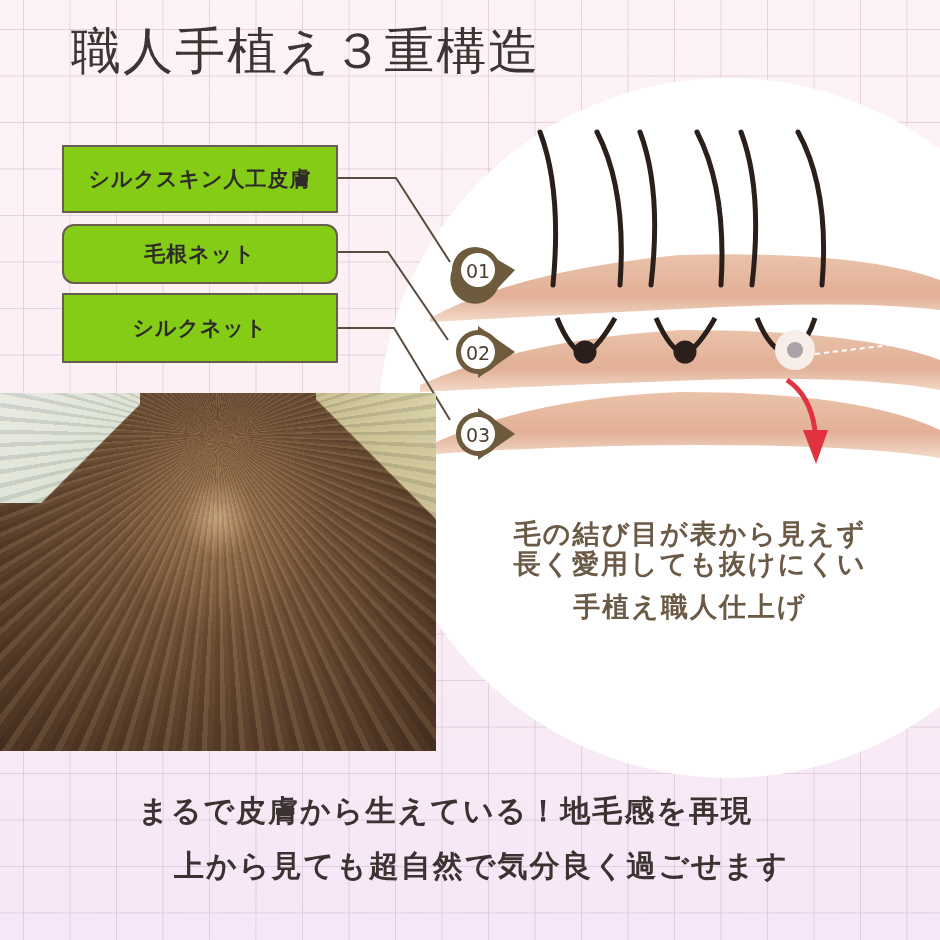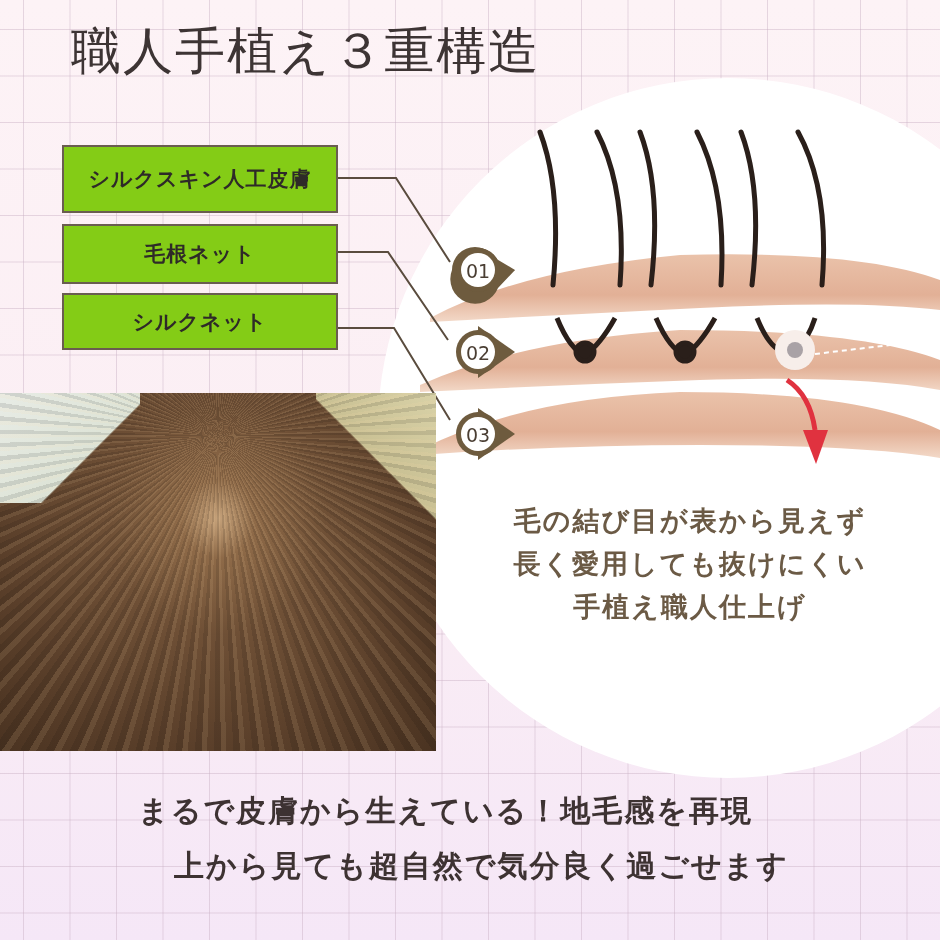--- a/index.html
+++ b/index.html
@@ -11,35 +11,35 @@
       linear-gradient(to bottom, rgba(200,175,195,0.45) 1px, transparent 1px) 0 29px/46.5px 46.5px,
       linear-gradient(to bottom,#fdf3f6 0%,#fbeef4 55%,#f5e7f7 100%);}
   .title{position:absolute;left:42px;top:18px;font-family:"DejaVu Serif","Liberation Serif",serif;
     font-size:50px;color:#3d3434;letter-spacing:2px;white-space:nowrap;margin-left:29px;}
   .bubble{position:absolute;left:378px;top:78px;width:700px;height:700px;border-radius:50%;
     background:#fff;}
   .labelbox{position:absolute;left:62px;width:276px;background:#84cc16;border:2px solid #6a5d50;
     box-sizing:border-box;display:flex;align-items:center;justify-content:center;
     font-size:21px;color:#2e2a28;font-weight:bold;letter-spacing:1px;}
   .lb1{top:145px;height:68px;}
-  .lb2{top:224px;height:60px;}
-  .lb3{top:293px;height:57px;}
+  .lb2{top:224px;height:60px;border-radius:12px;}
+  .lb3{top:293px;height:70px;}
   svg.diagram{position:absolute;left:0;top:0;}
   .photo{position:absolute;left:0;top:393px;width:436px;height:358px;overflow:hidden;
     background:
       radial-gradient(ellipse at 50% 35%, #c6a27a 0%, #8e6a48 12%, #6f5036 35%, #5a3f2a 70%, #4a3321 100%);}
   .photo .bgcorner{position:absolute;left:0;top:0;width:140px;height:110px;
     background:linear-gradient(135deg,#e8ece6 0%,#dde3d6 60%,transparent 61%);}
   .photo .bgcorner2{position:absolute;right:0;top:0;width:120px;height:130px;
     background:linear-gradient(225deg,#d9d2a8 0%,#c9c093 50%,transparent 51%);}
   .photo .strands{position:absolute;inset:0;
     background:repeating-conic-gradient(from 0deg at 50% 12%, rgba(255,220,170,0.10) 0deg 1deg, rgba(0,0,0,0.10) 1deg 2.2deg, transparent 2.2deg 3.5deg);}
   .caption{position:absolute;left:440px;width:500px;text-align:center;color:#6b5a45;
     font-size:27px;font-weight:bold;letter-spacing:2px;}
-  .c1{top:503px;} .c2{top:546px;} .c3{top:589px;}
+  .c1{top:516px;} .c2{top:546px;} .c3{top:589px;}
   .bottom{position:absolute;left:0;width:891px;text-align:center;color:#3d3232;
     font-size:30px;font-weight:bold;letter-spacing:2px;}
   .b1{top:791px;} .b2{top:846px;margin-left:36px;}
 </style>
 </head>
 <body>
 
 <div class="bg"></div>
 
 <div class="title">職人手植え３重構造</div>

